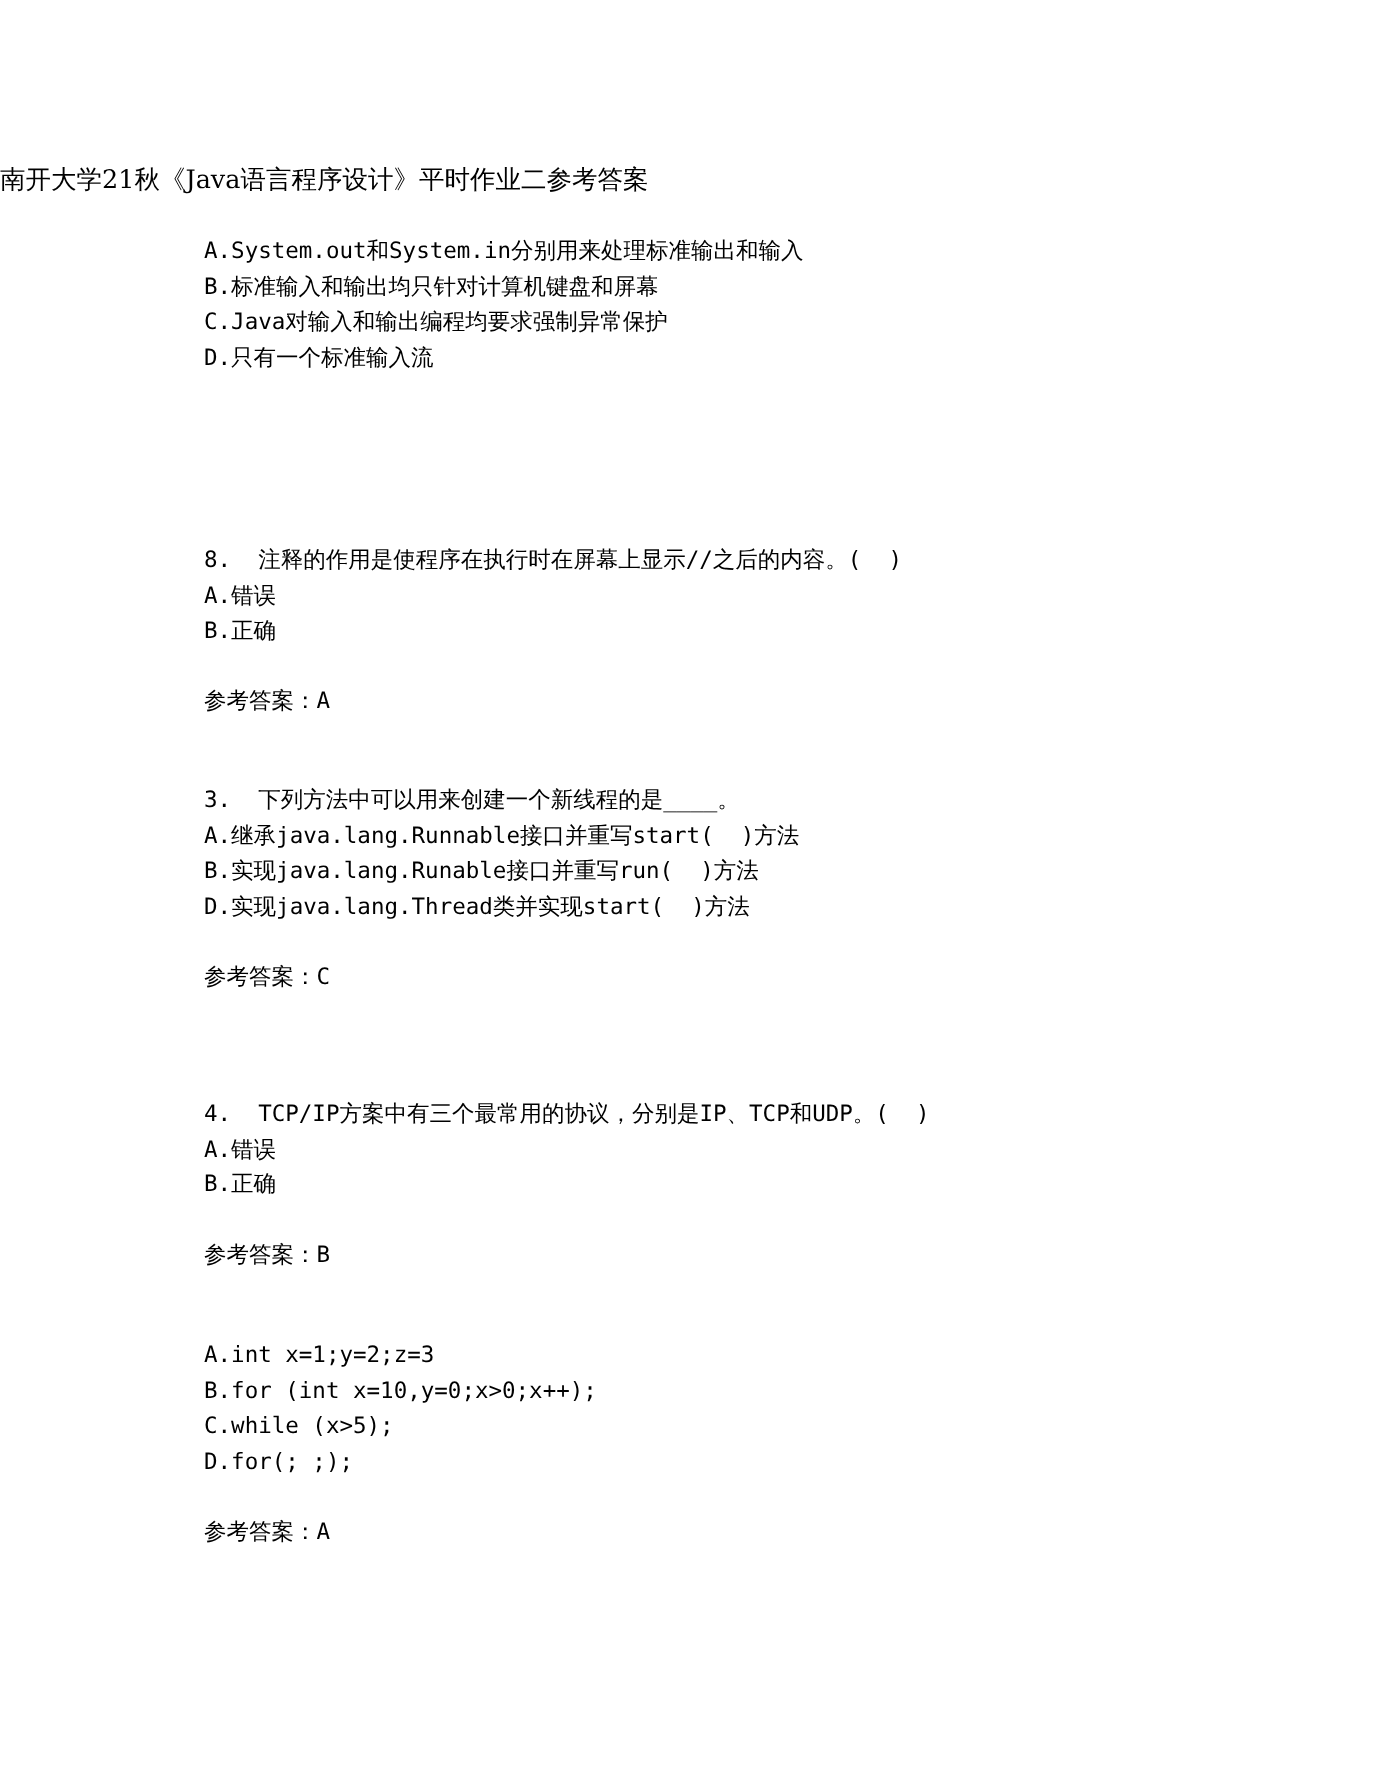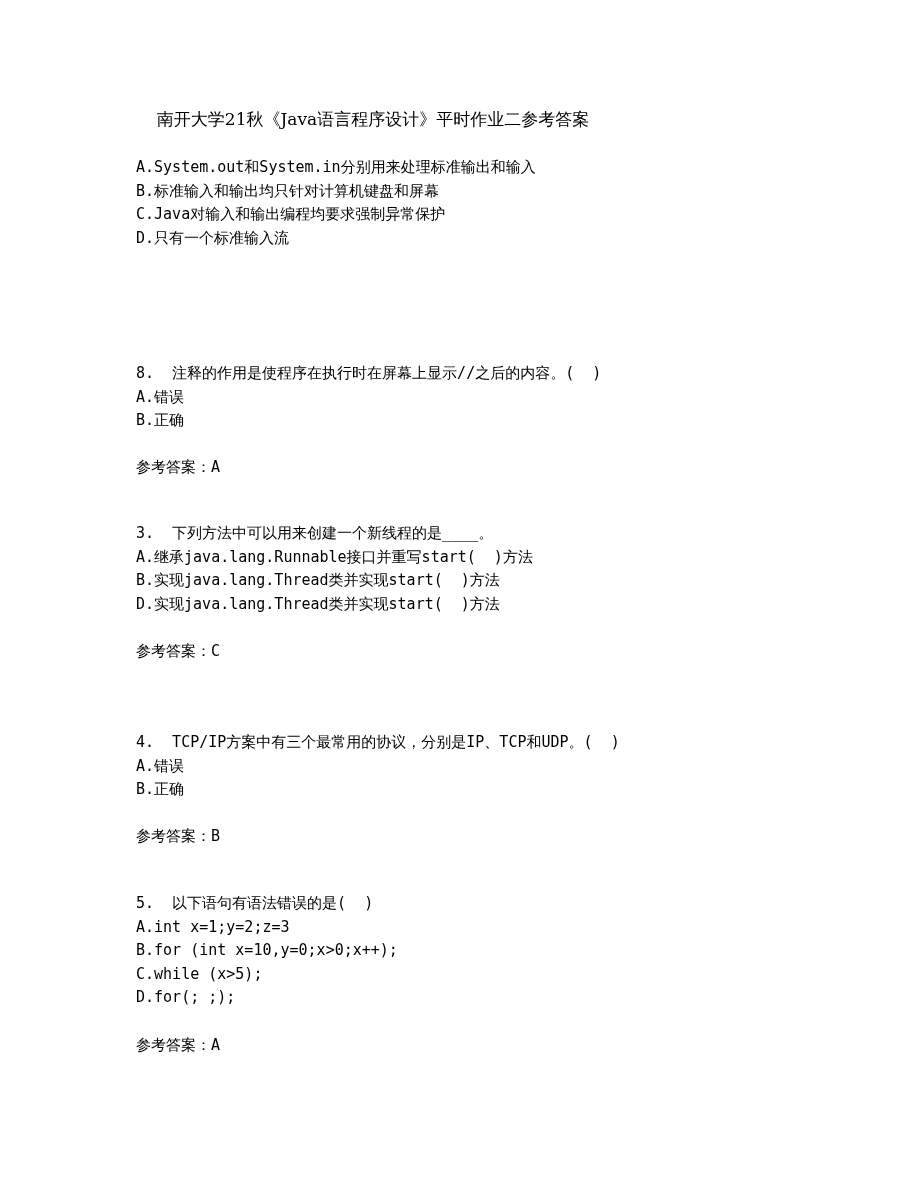--- a/index.html
+++ b/index.html
@@ -1,18 +1,18 @@
 <!DOCTYPE html>
 <html><head>
 <meta charset="utf-8">
 <style>
   html, body { margin: 0; padding: 0; background: #ffffff; }
   body { width: 920px; height: 1191px; position: relative; overflow: hidden;
          font-family: "DejaVu Sans Mono", "Liberation Mono", monospace; color: #000; }
-  .title { position: absolute; top: 108px; left: 0; width: 746px; text-align: center;
+  .title { position: absolute; top: 108px; left: 0; width: 746px; 
            font-family: "DejaVu Serif", "Liberation Serif", serif; font-size: 17px; letter-spacing: 0px; }
   .q { position: absolute; left: 136px; }
   .line { font-size: 15px; line-height: 23.6px; height: 23.6px; white-space: pre; letter-spacing: 0px; }
   .answer { font-size: 15px; line-height: 23.6px; margin-top: 23.6px; white-space: pre; }
   .answer-label { }
 </style>
 </head>
 <body>
 
 <div class="title">南开大学21秋《Java语言程序设计》平时作业二参考答案</div>
@@ -27,32 +27,31 @@
 <div class="q" style="top:362px">
   <div class="line">8.  注释的作用是使程序在执行时在屏幕上显示//之后的内容。(  )</div>
   <div class="line">A.错误</div>
   <div class="line">B.正确</div>
   <div class="answer"><span class="answer-label">参考答案：</span><span>A</span></div>
 </div>
 
 <div class="q" style="top:522px">
   <div class="line">3.  下列方法中可以用来创建一个新线程的是____。</div>
   <div class="line">A.继承java.lang.Runnable接口并重写start(  )方法</div>
-  <div class="line">B.实现java.lang.Thread类并实现start(  )方法</div>
+  <div class="line">B.实现java.lang.Runable接口并重写run(  )方法</div>
   <div class="line">D.实现java.lang.Thread类并实现start(  )方法</div>
   <div class="answer"><span class="answer-label">参考答案：</span><span>C</span></div>
 </div>
 
 <div class="q" style="top:731px">
   <div class="line">4.  TCP/IP方案中有三个最常用的协议，分别是IP、TCP和UDP。(  )</div>
   <div class="line">A.错误</div>
   <div class="line">B.正确</div>
   <div class="answer"><span class="answer-label">参考答案：</span><span>B</span></div>
 </div>
 
 <div class="q" style="top:892px">
-  <div class="line">5.  以下语句有语法错误的是(  )</div>
   <div class="line">A.int x=1;y=2;z=3</div>
   <div class="line">B.for (int x=10,y=0;x&gt;0;x++);</div>
   <div class="line">C.while (x&gt;5);</div>
   <div class="line">D.for(; ;);</div>
   <div class="answer"><span class="answer-label">参考答案：</span><span>A</span></div>
 </div>
 
 </body></html>

